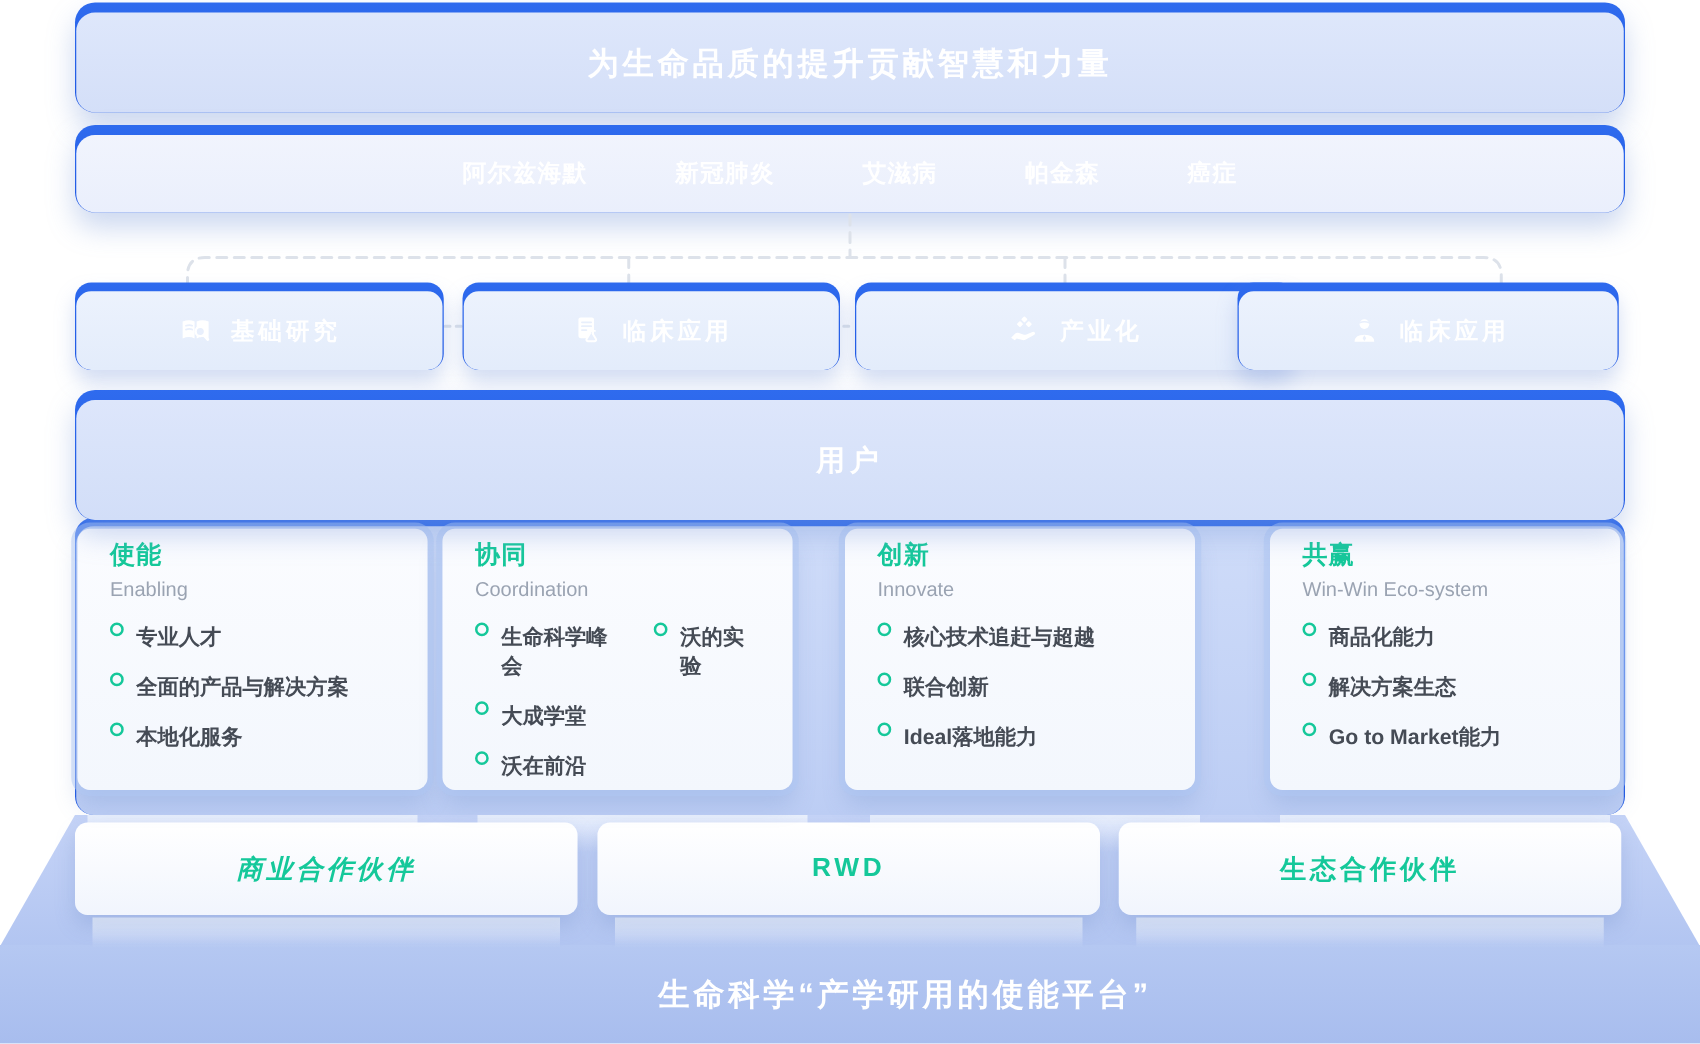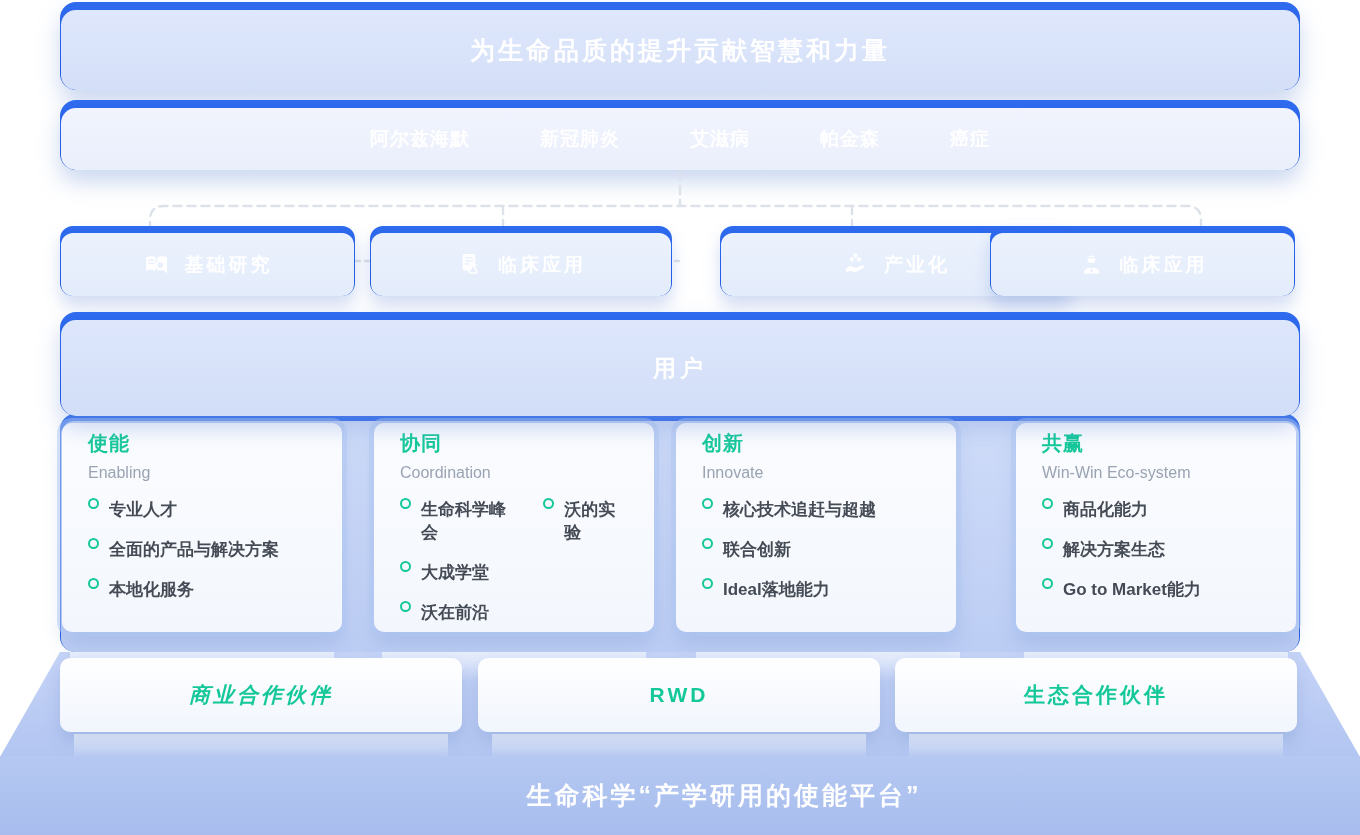--- a/index.html
+++ b/index.html
@@ -123,21 +123,21 @@
         </div>
       <div class="bullet-row">
           <span class="bullet">
             <span class="dot"></span>
             <span>本地化服务</span>
           </span>
         </div>
     </div>
   </div>
 
-  <div class="card" style="left:374px;">
+  <div class="card" style="left:354px;">
     <div class="card-title green">协同</div>
     <div class="card-sub">Coordination</div>
     <div class="bullets">
       <div class="bullet-row">
         <span class="bullet">
             <span class="dot"></span>
             <span>生命科学峰会</span>
           </span>
         <span class="bullet">
             <span class="dot"></span>
@@ -259,21 +259,21 @@
       <svg class="stage-icon" viewBox="0 0 26 26">
         <rect x="6.5" y="2.8" width="12" height="16" rx="1.6" fill="#fff"></rect>
         <path d="M9.2 6.6 H16.3 M9.2 9.6 H16.3 M9.2 12.6 H12.6" stroke="#e8effc" stroke-width="1.4" stroke-linecap="round"></path>
         <path d="M15.4 13.2 v2 l-2.5 4 q-.9 1.5 1 2 h5 q1.9-.5 1-2 l-2.5-4 v-2 z" fill="#e8effc" stroke="#fff" stroke-width="1.5" stroke-linejoin="round"></path>
         <path d="M14.6 13.2 H19.2" stroke="#fff" stroke-width="1.5" stroke-linecap="round"></path>
       </svg>
       <span class="stage-label">临床应用</span>
     </div>
   </div>
 
-  <div class="stage-box" style="left:720px;width:352px;">
+  <div class="stage-box" style="left:684px;width:352px;">
     <div class="stage-box-body">
       <svg class="stage-icon" viewBox="0 0 26 26">
         <rect x="11.2" y="2.6" width="3.6" height="3.6" rx="0.7" fill="#fff" transform="rotate(45 13 4.4)"></rect>
         <rect x="7.8" y="6.2" width="3.6" height="3.6" rx="0.7" fill="#fff" transform="rotate(45 9.6 8)"></rect>
         <rect x="14.6" y="6.2" width="3.6" height="3.6" rx="0.7" fill="#fff" transform="rotate(45 16.4 8)"></rect>
         <path d="M2.8 18.4 L6 15.2 q1-.9 2.3-.5 l4.3 1.4 q1 .3 2-.1 l4.6-2 q1.4-.6 1.9 .7 q.4 1.1-.7 1.7 l-6.3 3.4 q-1.6 .9-3.3 .3 l-3.7-1.1 -1.5 1.5 z" fill="#fff"></path>
       </svg>
       <span class="stage-label">产业化</span>
     </div>
   </div>

